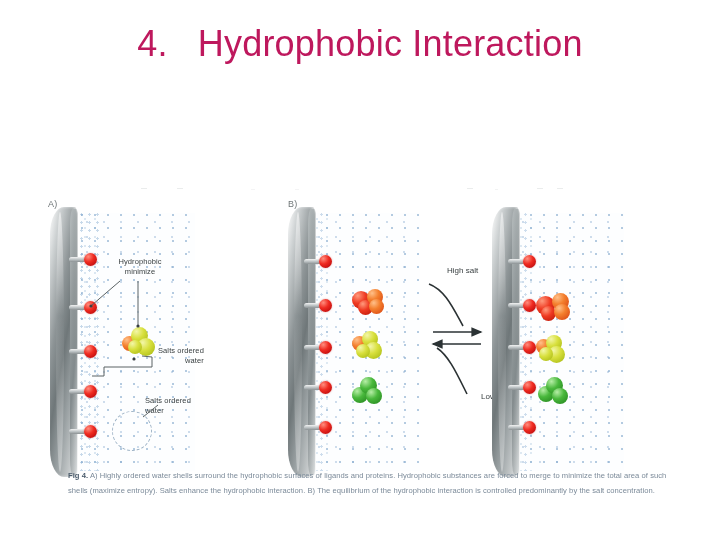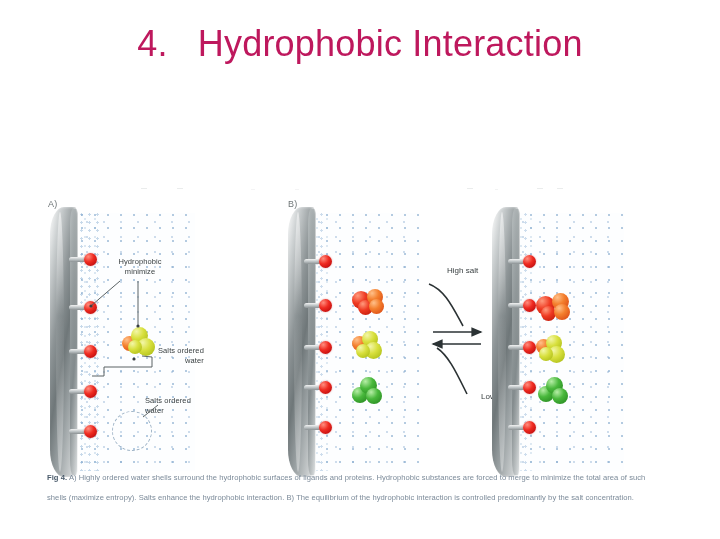--- a/index.html
+++ b/index.html
@@ -133,22 +133,22 @@
 
   
   .eq{position:absolute;left:378px;top:95px;width:68px;height:120px;}
   .eq svg{display:block;}
   .salt-label{
     position:absolute;font-size:8px;color:#3a4042;white-space:nowrap;padding-left:32px;
   }
 
   
   .caption{
-    position:absolute;left:47px;top:468px;width:608px;
-    font-size:7.6px;line-height:20px;
+    position:absolute;left:68px;top:468px;width:608px;
+    font-size:7.6px;line-height:15px;
     color:#7b8a99;
     letter-spacing:.05px;
   }
   .caption b{color:#4a5b6b;font-weight:bold;}
 </style>
 </head>
 <body>
 
 <div class="slide">
 

